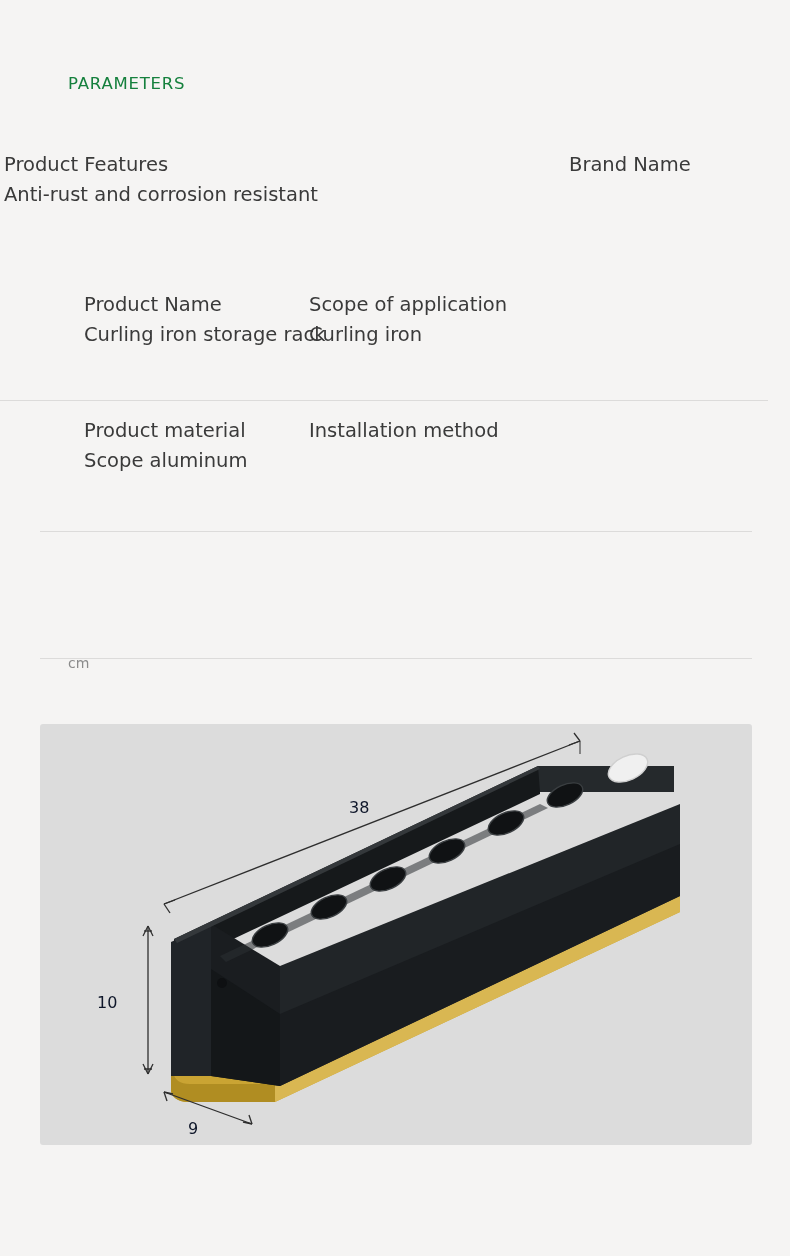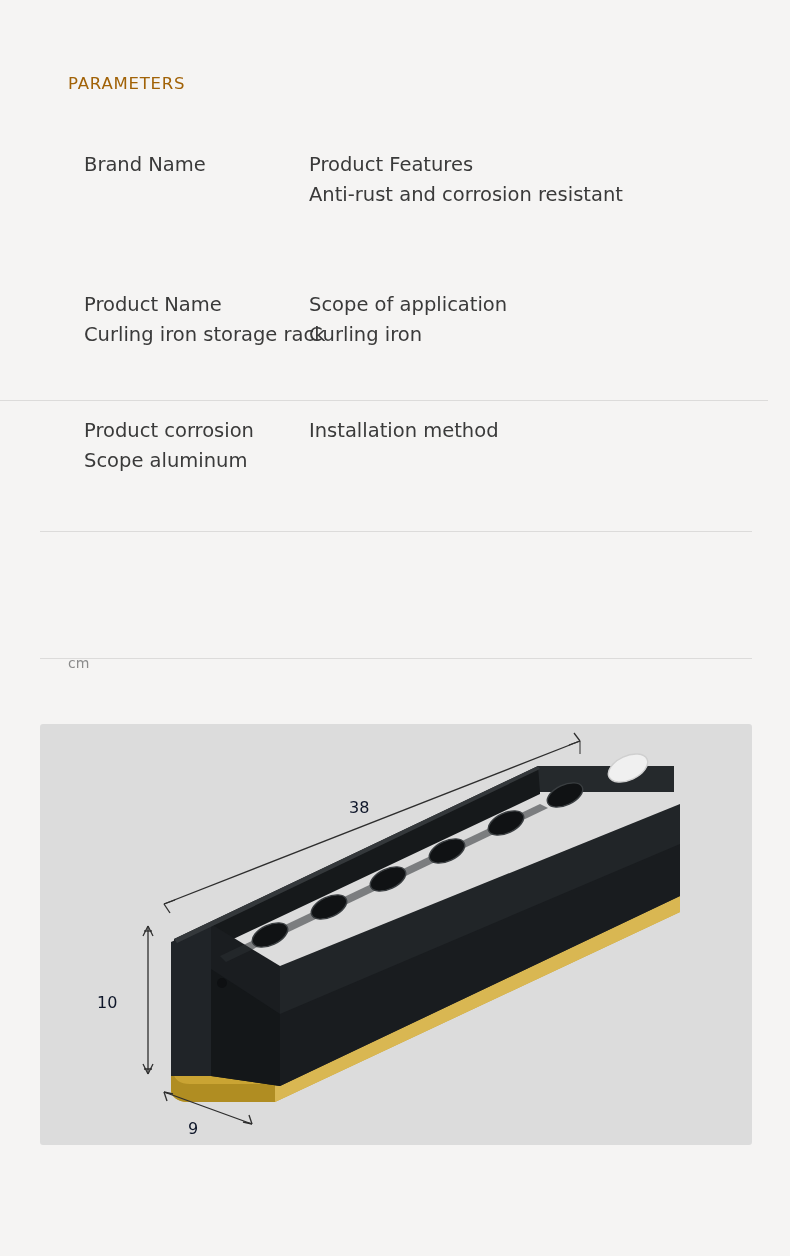--- a/index.html
+++ b/index.html
@@ -22,21 +22,21 @@
     height: 1256px;
   }
 
   
   .params-title {
     position: absolute;
     left: 68px;
     top: 74px;
     font-size: 16.5px;
     letter-spacing: 0.8px;
-    color: #a16207;
+    color: #15803d;
     font-weight: 400;
   }
 
   
   .spec-table {
     position: absolute;
     left: 0px;
     top: 150px;
     width: 790px;
   }
@@ -140,44 +140,44 @@
 
   <div class="params-title">PARAMETERS</div>
 
   <div class="spec-table">
 
     <div class="divider d1"></div>
     <div class="divider d2"></div>
     <div class="divider d3"></div>
 
     <div class="spec-row row1">
+      <div class="spec-col col-right">
+        <div class="spec-label">Product Features</div>
+        <div class="spec-value">Anti-rust and corrosion resistant</div>
+      </div>
       <div class="spec-col col-left">
         <div class="spec-label">Brand Name</div>
         <div class="spec-value empty"></div>
-      </div>
-      <div class="spec-col col-right">
-        <div class="spec-label">Product Features</div>
-        <div class="spec-value">Anti-rust and corrosion resistant</div>
       </div>
     </div>
 
     <div class="spec-row row2">
       <div class="spec-col col-left">
         <div class="spec-label">Product Name</div>
         <div class="spec-value">Curling iron storage rack</div>
       </div>
       <div class="spec-col col-right">
         <div class="spec-label">Scope of application</div>
         <div class="spec-value">Curling iron</div>
       </div>
     </div>
 
     <div class="spec-row row3">
       <div class="spec-col col-left">
-        <div class="spec-label">Product corrosion</div>
+        <div class="spec-label">Product material</div>
         <div class="spec-value">Scope aluminum</div>
       </div>
       <div class="spec-col col-right">
         <div class="spec-label">Installation method</div>
       </div>
     </div>
 
   </div>
 
   <div class="cm-label">cm</div>

